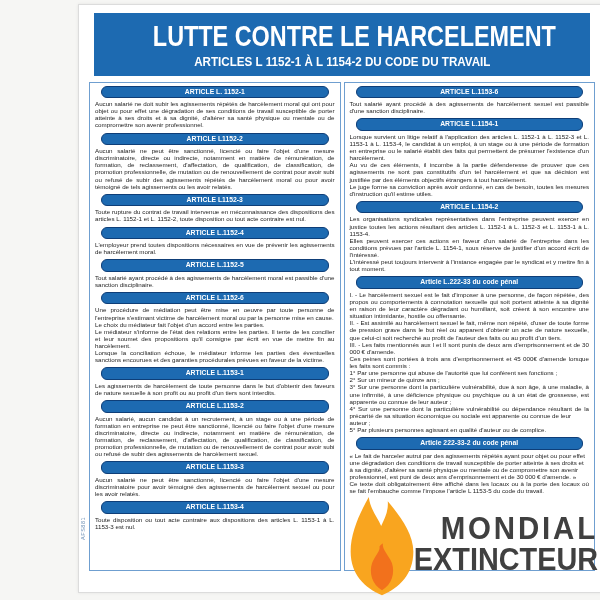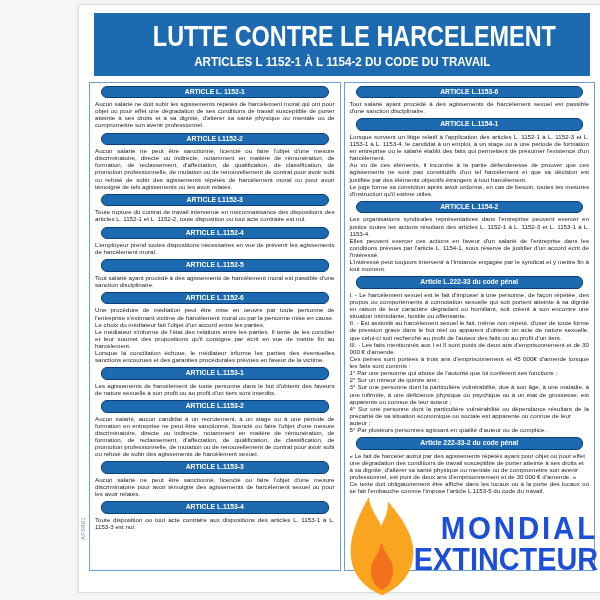--- a/index.html
+++ b/index.html
@@ -46,21 +46,21 @@
     position:absolute;left:1px;top:512px;
     writing-mode:vertical-rl;transform:rotate(180deg);
     font-size:5.5px;color:#6c8fb5;letter-spacing:0.5px;
   }
   .logo{
     position:absolute;right:0;bottom:3px;width:264px;height:100px;z-index:10;
   }
   .flame{position:absolute;left:0;top:0;width:92px;height:99px;}
   .logo-text{
     position:absolute;right:2px;top:17px;text-align:right;
-    color:#1d4ed8;font-weight:bold;white-space:nowrap;
+    color:#404040;font-weight:bold;white-space:nowrap;
   }
   .logo-line1{font-size:31px;line-height:30px;letter-spacing:3px;
     transform:scaleX(0.95);transform-origin:right;}
   .logo-line2{font-size:31px;line-height:31px;letter-spacing:0px;
     transform:scaleX(0.93);transform-origin:right;}
 </style>
 </head>
 <body>
 
 <div class="poster">

